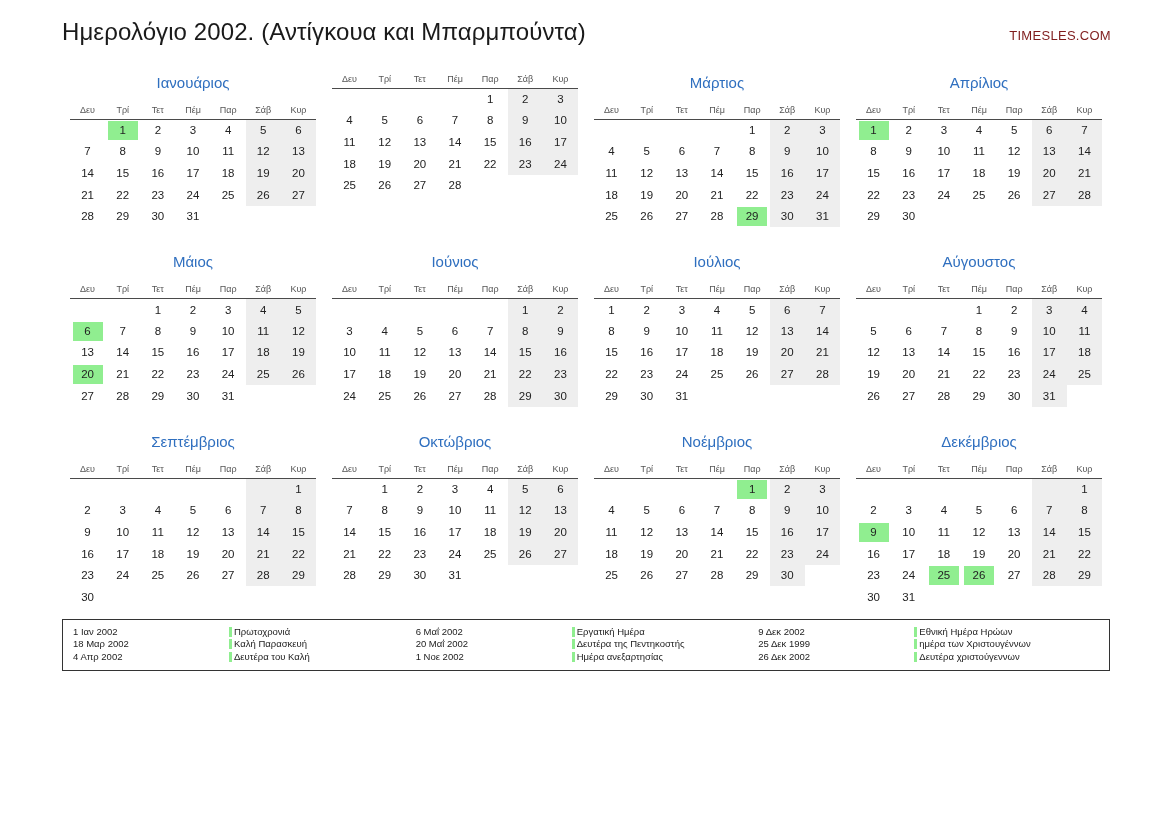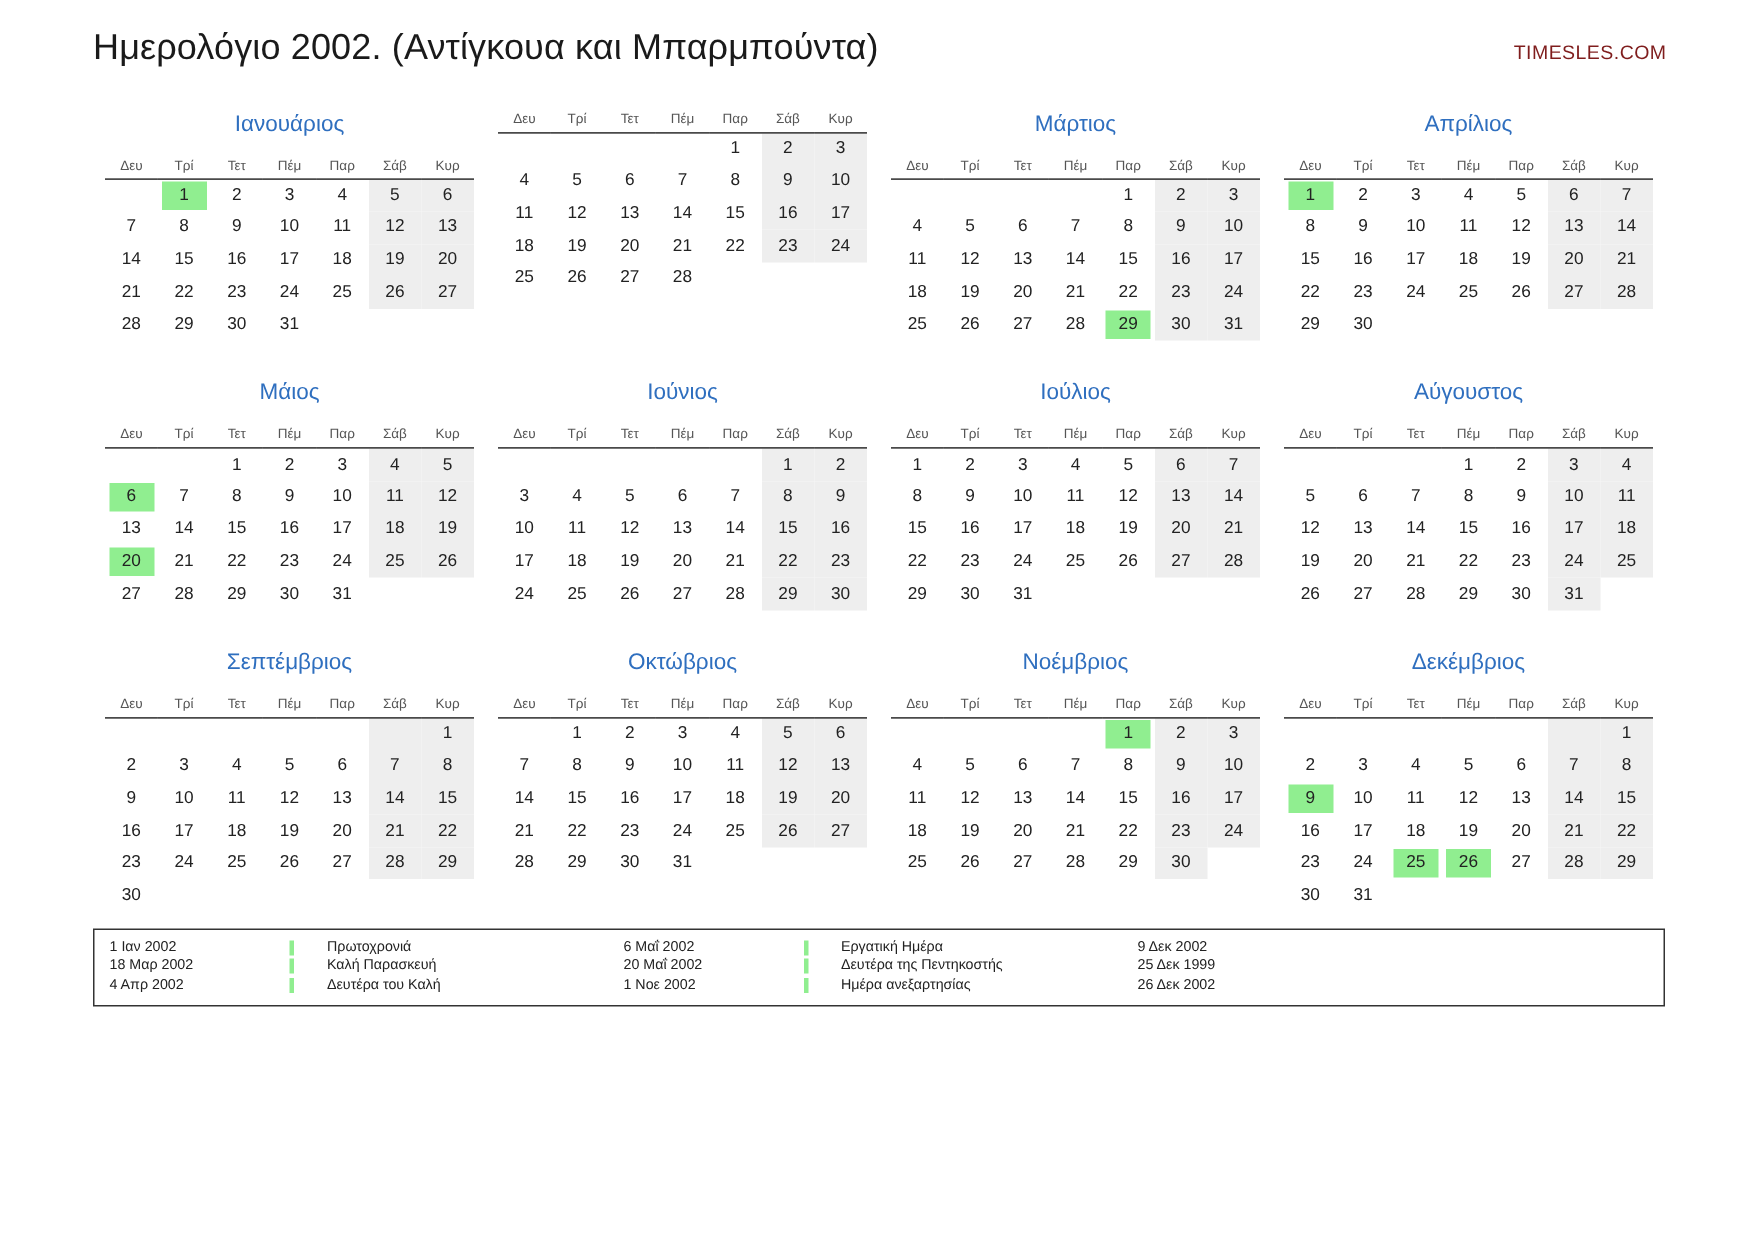--- a/index.html
+++ b/index.html
@@ -72,21 +72,21 @@
     width: 1048px;
     border: 1px solid #333;
     padding: 6px 8px 7px 10px;
     display: grid;
     grid-template-columns: repeat(3, 1fr);
   }
   .legend-col { display: grid; grid-template-columns: 120px 1fr; }
   .legend-dates div, .legend-names div {
     font-size: 9.5px; line-height: 12.4px; color: #222;
   }
-  .legend-names div { position: relative; padding-left: 25px; }
+  .legend-names div { position: relative; padding-left: 5px; margin-left: 36px; }
   .legend-names div:before {
     content: ""; position: absolute; left: 0; top: 1px;
     width: 3px; height: 10px; background: #90ee90;
   }
 </style>
 </head>
 <body>
 
 <div class="page">
 
@@ -895,16 +895,21 @@
           <div>Δευτέρα της Πεντηκοστής</div>
           <div>Ημέρα ανεξαρτησίας</div>
         </div>
       </div>
       <div class="legend-col">
         <div class="legend-dates">
           <div>9 Δεκ 2002</div>
           <div>25 Δεκ 1999</div>
           <div>26 Δεκ 2002</div>
         </div>
+        <div class="legend-names">
+          <div>Εθνική Ημέρα Ηρώων</div>
+          <div>ημέρα των Χριστουγέννων</div>
+          <div>Δευτέρα χριστούγεννων</div>
+        </div>
       </div>
     </div>
 
 </div>
 
 </body></html>

